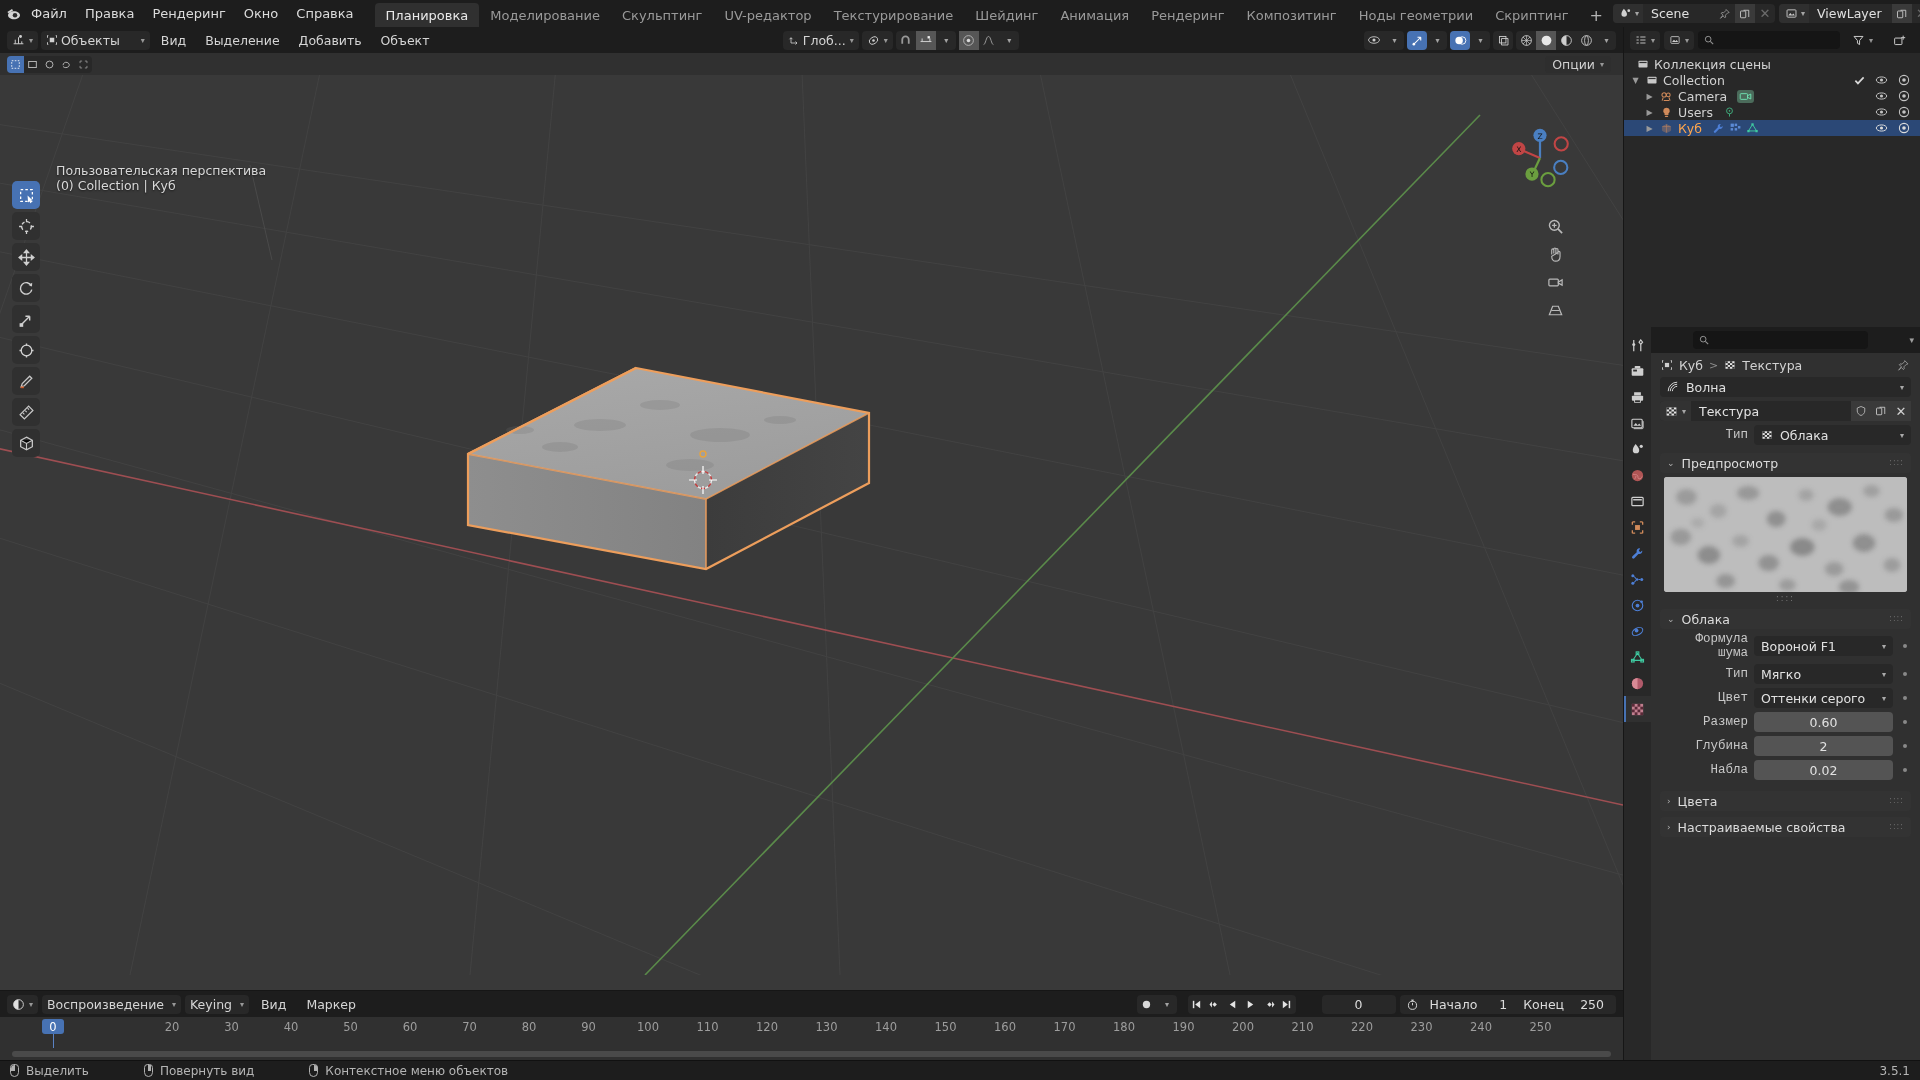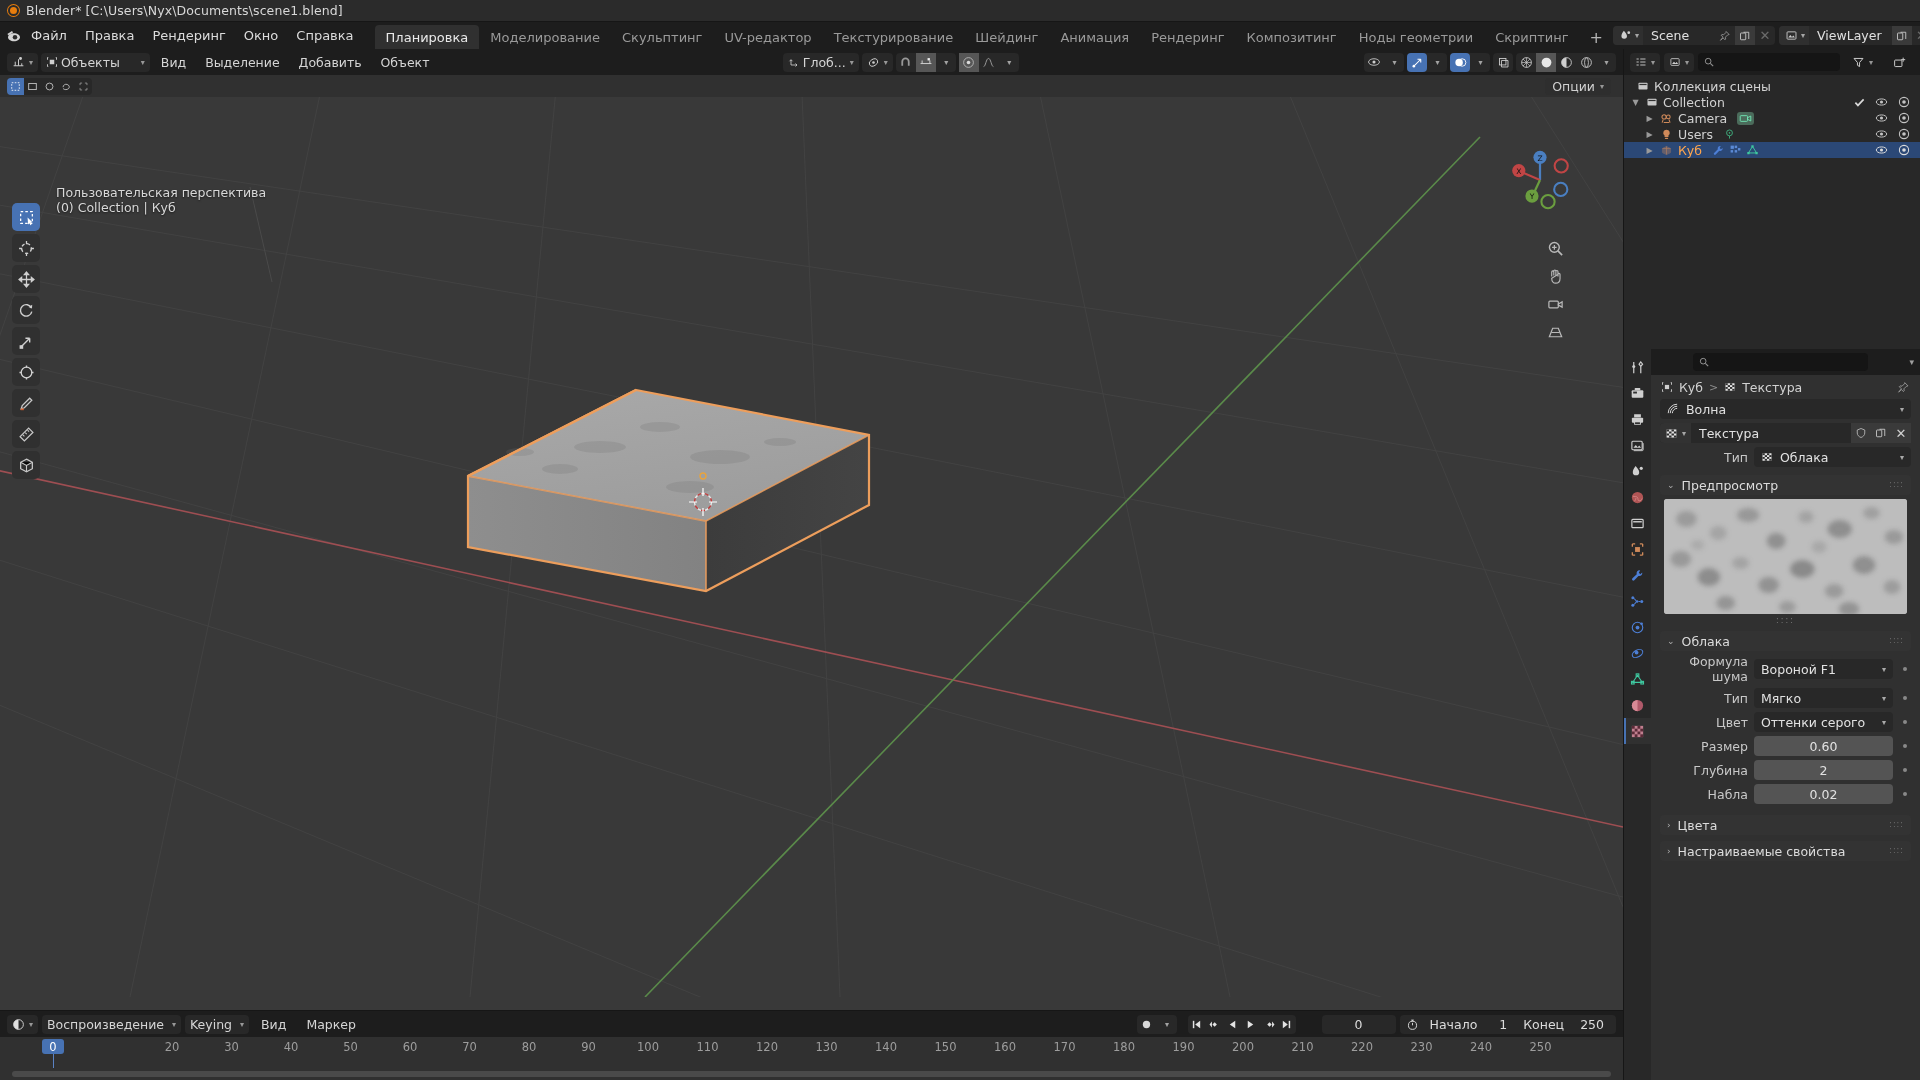--- a/index.html
+++ b/index.html
@@ -164,45 +164,41 @@
   .prow { padding:2px 9px; }
   .datablock { display:flex; align-items:center; height:20px; background:#282828; border-radius:4px; font-size:12.5px; }
   .db-left { display:flex; align-items:center; gap:3px; padding:0 5px; background:#323232; height:20px; border-radius:4px 0 0 4px; }
   .db-name { flex:1 1 auto; padding:0 8px; color:#e2e2e2; }
   .db-btn { width:20px; height:20px; display:flex; align-items:center; justify-content:center; }
   .db-btn.gray { background:#3a3a3a; }
   .dropdown { display:flex; align-items:center; height:20px; background:#282828; border-radius:4px;
     padding:0 7px; font-size:12.5px; color:#e0e0e0; gap:6px; }
   .dropdown .dd-caret { margin-left:auto; font-size:8px; opacity:.7; }
   .field-row { display:flex; align-items:center; gap:6px; padding:2px 9px; }
-  .field-label { width:88px; text-align:right; font-size:12.5px; color:#c8c8c8; flex:0 0 88px; }
+  .field-label { width:88px; text-align:right; font-size:12.5px; color:#c8c8c8; flex:0 0 88px;font-family:Liberation Mono, monospace; }
   .field-ctl { flex:1 1 auto; height:20px; border-radius:4px; display:flex; align-items:center;
     padding:0 7px; font-size:12.5px; color:#e2e2e2; background:#282828; }
   .field-ctl.num { background:#545454; justify-content:center; }
   .field-dot { width:12px; flex:0 0 12px; display:flex; align-items:center; justify-content:center; }
   .field-dot i { width:4px; height:4px; border-radius:50%; background:#888; display:block; }
   .panel-head { display:flex; align-items:center; gap:7px; height:20px; margin:6px 9px 1px 9px;
     background:#333333; border-radius:4px; padding:0 7px; font-size:12.5px; color:#dcdcdc; }
   .panel-head.closed { background:#333333; }
   .ph-tri { font-size:9px; color:#b0b0b0; }
   .grip { margin-left:auto; color:#6e6e6e; letter-spacing:1px; font-size:8px; line-height:6px; }
   .preview-box { margin:4px 13px 2px 13px; height:115px; border-radius:3px; overflow:hidden; position:relative;
     background:#b9b9b9; }
   .preview-grip { text-align:center; color:#7a7a7a; font-size:8px; letter-spacing:2px; margin-top:1px; }
   svg { display:block; }
 </style>
 </head>
 <body>
 
 <div id="app">
 
-  <div class="titlebar">
-    <span class="tb-logo"></span>
-    <span class="tb-text">Blender* [C:\Users\Nyx\Documents\scene1.blend]</span>
-  </div>
 
   <div class="topbar">
     <div class="blender-logo">
       <svg viewBox="0 0 24 24">
           <path d="M3 14c0-3.3 4-6 9-6s9 2.7 9 6-4 6-9 6-9-2.7-9-6z" fill="#d4d4d4"></path>
           <circle cx="13.5" cy="14" r="3.4" fill="#2b2b2b"></circle>
           <path d="M2 9l7-4.5 1.6 2.2L4 11z" fill="#d4d4d4"></path>
         </svg>
     </div>
     <div class="menu-item">Файл</div>
@@ -1291,14 +1287,31 @@
               <span>Настраиваемые свойства</span>
               <span class="grip">::::</span>
             </div>
 
           </div>
         </div>
       </div>
     </div>
   </div>
 
+  <div class="statusbar">
+    <span class="sb-item">
+      <span class="mouse-ico lmb"></span>
+      <span>Выделить</span>
+    </span>
+    <span class="sb-item">
+      <span class="mouse-ico mmb"></span>
+      <span>Повернуть вид</span>
+    </span>
+    <span class="sb-item">
+      <span class="mouse-ico rmb"></span>
+      <span>Контекстное меню объектов</span>
+    </span>
+    <span class="sb-right">
+      <span>3.5.1</span>
+    </span>
+  </div>
 
 </div>
 
 </body></html>

